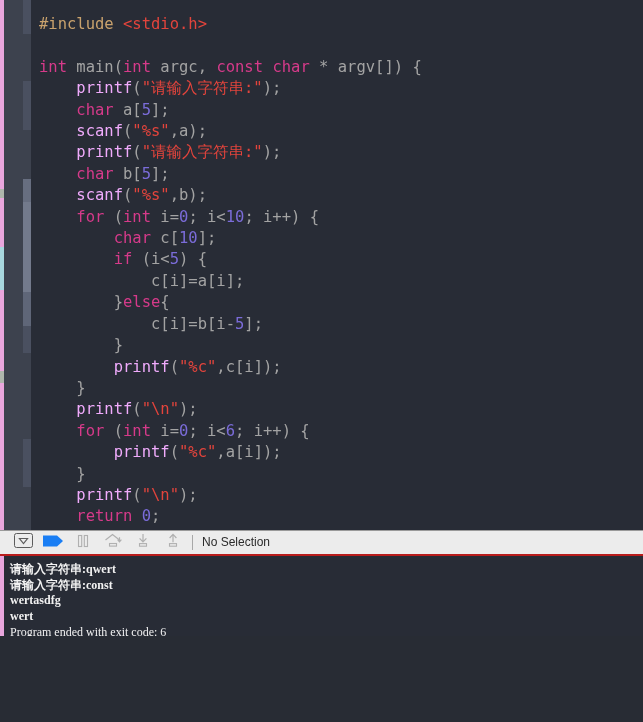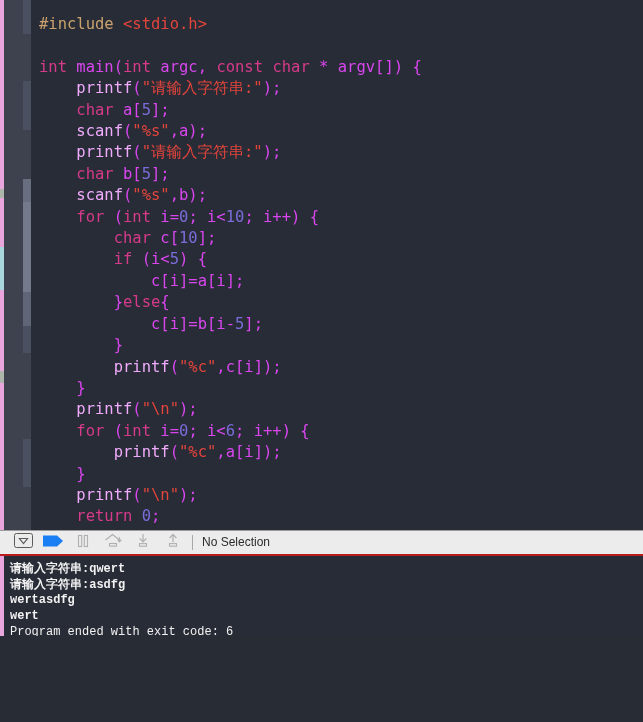--- a/index.html
+++ b/index.html
@@ -78,21 +78,21 @@
   }
   .code .ln { display: block; min-height: 21.4px; }
 
   
   .t-pre   { color: #c9a26d; }   
   .t-hdr   { color: #e3443c; }   
   .t-kw    { color: #d63a8a; }   
   .t-fn    { color: #f0abfc; margin-top: 19px; }   
   .t-str   { color: #e3443c; }   
   .t-num   { color: #7b6cd9; }   
-  .t-pl    { color: #d946ef; margin-top: 44px; }   
+  .t-pl    { color: #a3a3a3; margin-top: 44px; }   
 
   
   .toolbar {
     height: 26px;
     flex: 0 0 26px;
     background: #ececec;
     border-top: 1px solid #9a9a9a;
     border-bottom: 2px solid #b91c1c;
     display: flex;
     align-items: center;
@@ -132,21 +132,21 @@
     width: 4px;
     flex: 0 0 4px;
     background: #e9a6dd;
   }
   .console-body {
     flex: 1 1 auto;
     padding: 6px 0 0 6px;
     overflow: hidden;
   }
   .console-line {
-    font-family: Liberation Mono, monospace;
+    font-family: Liberation Serif, serif;
     font-size: 12px;
     line-height: 15.8px;
     color: #f2f2f2;
     white-space: pre;
     font-weight: bold;
   }
   .console-line.plain { font-weight: normal; }
 </style>
 </head>
 <body>
@@ -244,20 +244,20 @@
 
     <div class="tb-sep"></div>
 
     <div class="tb-label">No Selection</div>
   </div>
 
   <div class="console">
     <div class="console-strip"></div>
     <div class="console-body">
       <div class="console-line">请输入字符串:qwert</div>
-      <div class="console-line">请输入字符串:asdfg</div>
+      <div class="console-line">请输入字符串:const</div>
       <div class="console-line">wertasdfg</div>
       <div class="console-line">wert</div>
       <div class="console-line plain">Program ended with exit code: 6</div>
     </div>
   </div>
 
 </div>
 
 </body></html>

